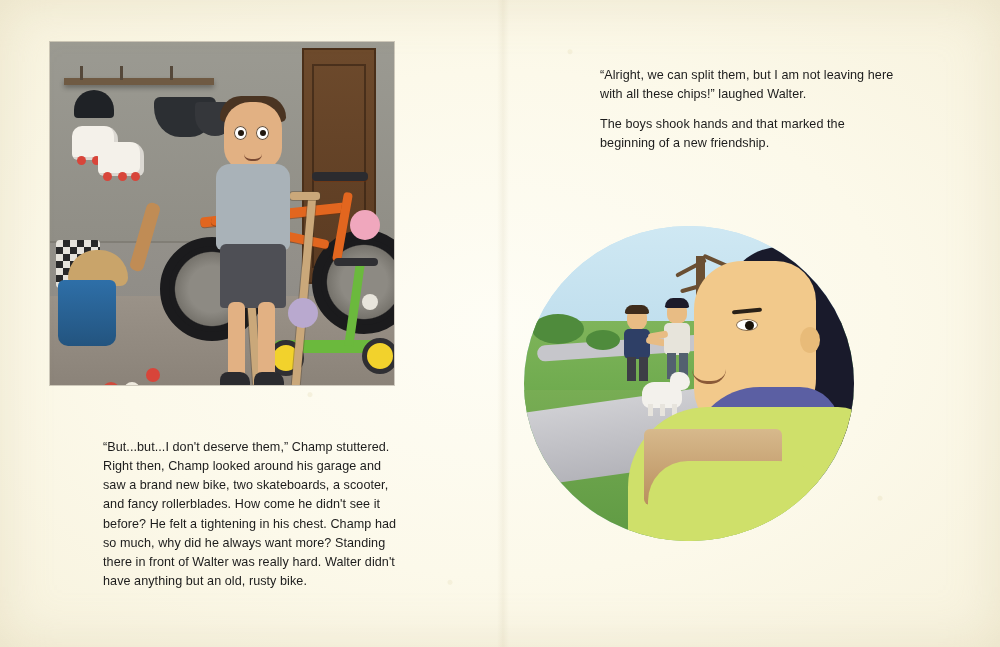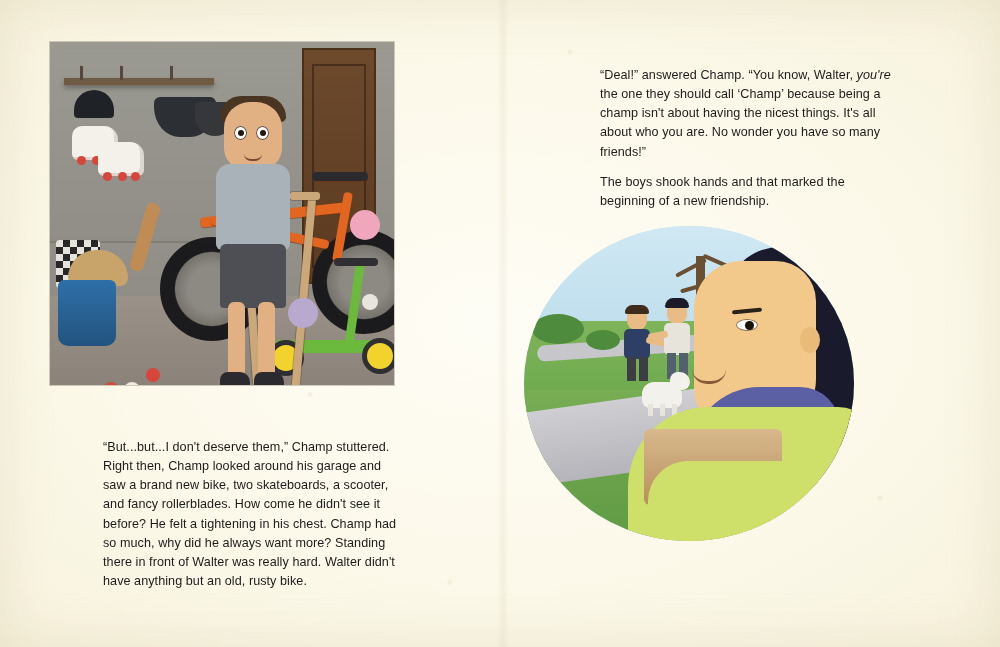--- a/index.html
+++ b/index.html
@@ -370,21 +370,21 @@
     <div class="gl-ball" style="left:74px; top:340px; width:16px; height:16px; background:#efeade;"></div>
     <div class="gl-ball" style="left:52px; top:340px; width:18px; height:18px; background:#cf4a3c;"></div>
     <div style="position:absolute; left:88px; top:160px; width:14px; height:70px; background:#c08c55; border-radius:6px; transform:rotate(16deg);"></div>
   </div>
 
   <div class="textblock" id="left-text">
     <p>“But...but...I don't deserve them,” Champ stuttered. Right then, Champ looked around his garage and saw a brand new bike, two skateboards, a scooter, and fancy rollerblades. How come he didn't see it before? He felt a tightening in his chest. Champ had so much, why did he always want more? Standing there in front of Walter was really hard. Walter didn't have anything but an old, rusty bike.</p>
   </div>
 
   <div class="textblock" id="right-text">
-    <p>“Deal!” answered Champ. “You know, Walter, <em>you're</em> the one they should call ‘Champ’ because being a champ isn't about having the nicest things. It's all about who you are. No wonder you have so many friends!”</p>
+    <p>“Alright, we can split them, but I am not leaving here with all these chips!” laughed Walter.</p>
     <p>The boys shook hands and that marked the beginning of a new friendship.</p>
   </div>
 
   <div class="illo-right">
     <div class="gr-sky"></div>
     <div class="gr-grass-far"></div>
     <div class="gr-path2"></div>
     <div class="gr-grass-near"></div>
     <div class="gr-path"></div>
 

